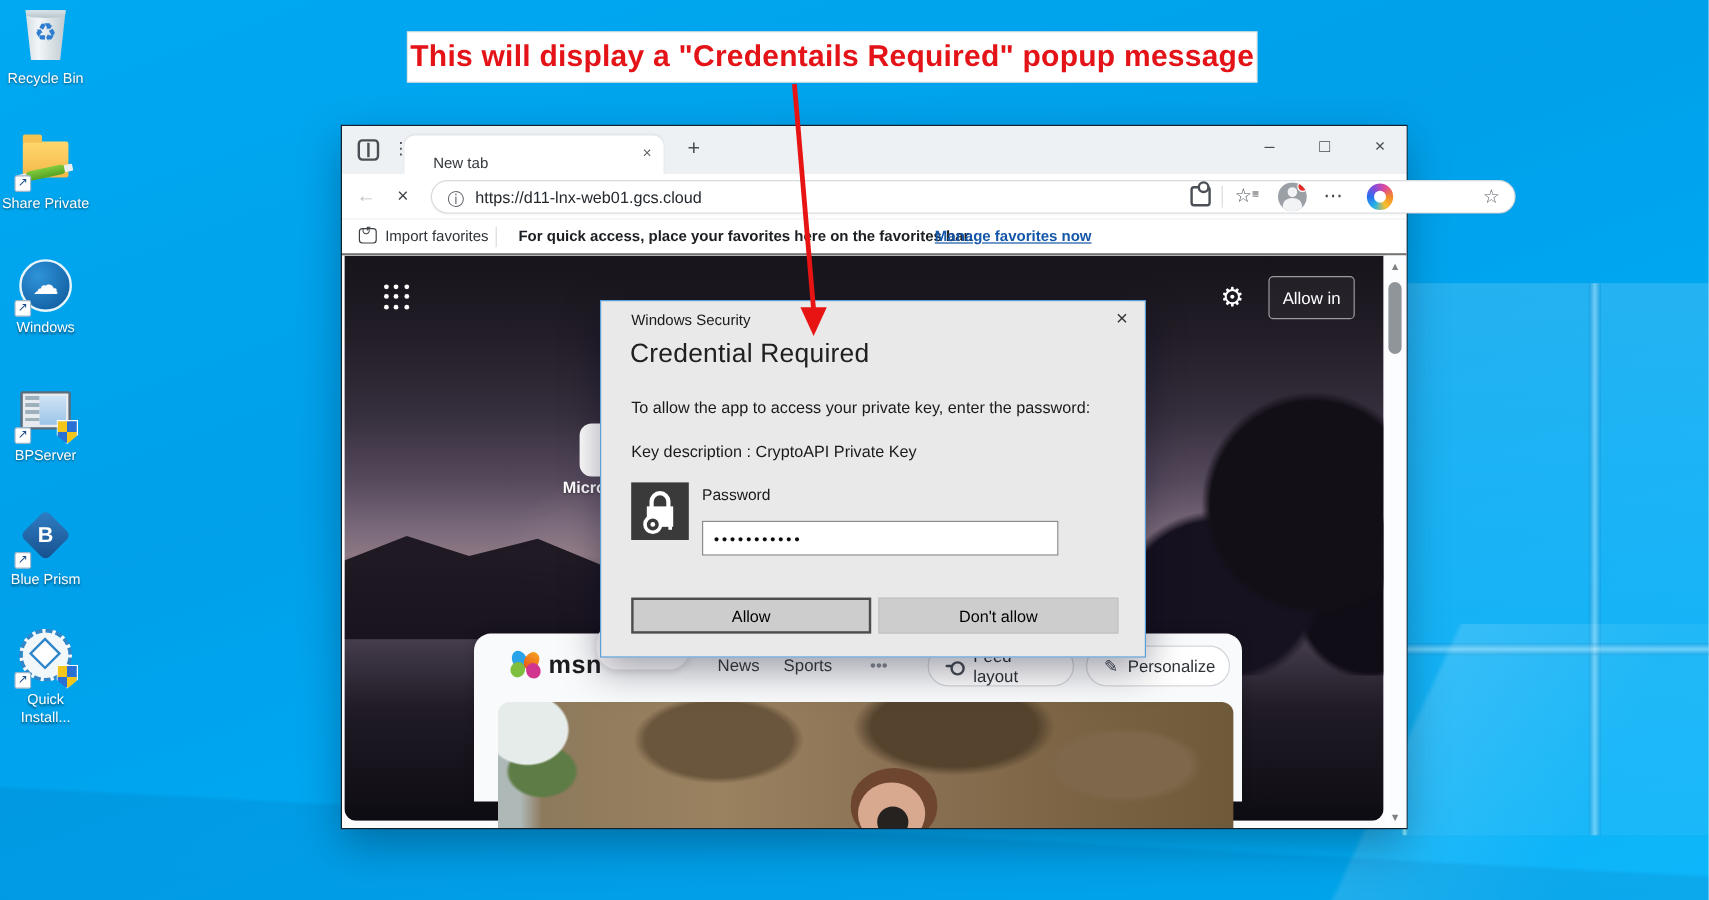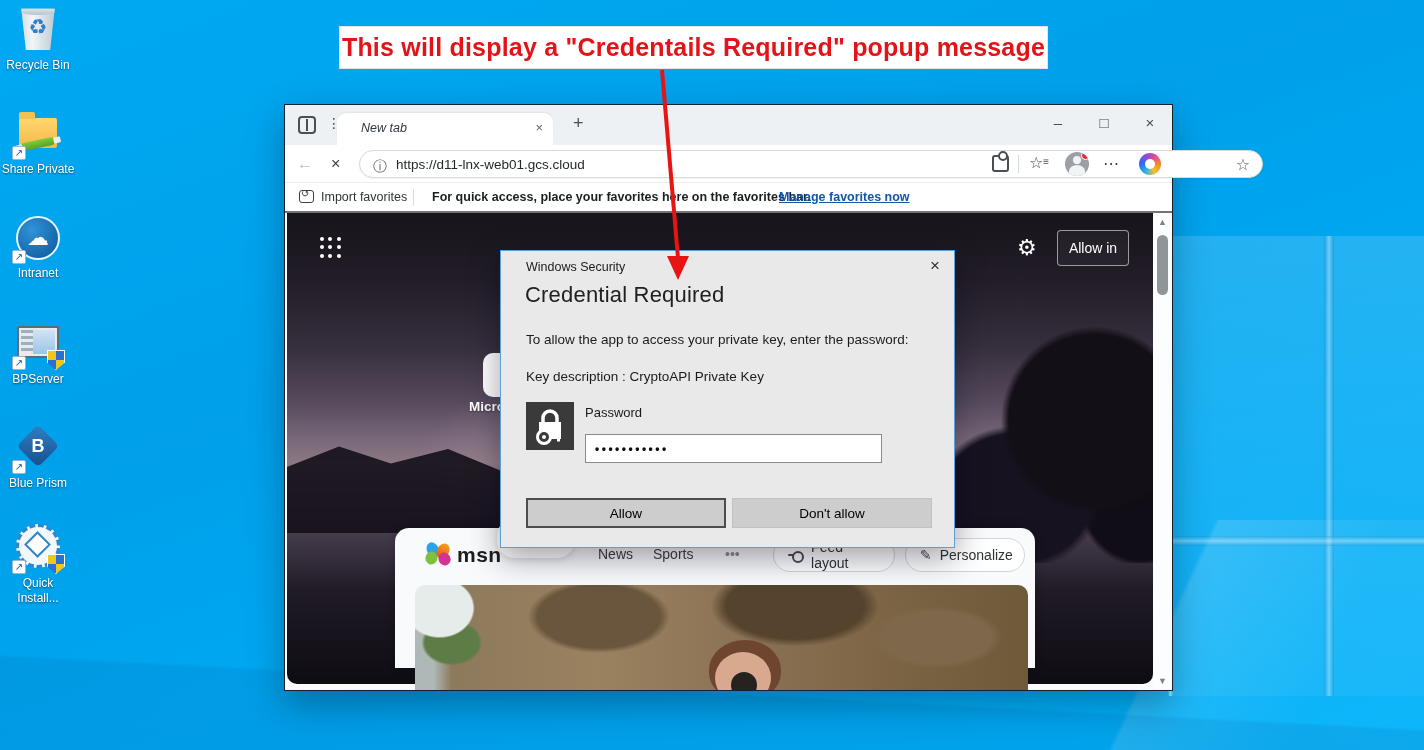--- a/index.html
+++ b/index.html
@@ -69,21 +69,21 @@
   #arrow-svg { left:630px; top:62px; width:80px; height:220px; z-index:60; pointer-events:none; }
 
   
   #browser { left:285px; top:105px; width:887px; height:585px; background:#fff;
     box-shadow:0 0 0 1px #14212e, 0 14px 34px rgba(0,20,40,.35); }
   #tabstrip { position:absolute; left:0; top:0; width:100%; height:40px; background:#eef1f4; }
   .tabicon { position:absolute; top:11px; width:18px; height:18px; border:2px solid #4a4f55; border-radius:4px; }
   .tabicon:before { content:""; position:absolute; left:2px; top:1px; bottom:1px; width:4px; border-right:2px solid #4a4f55; }
   #tab { position:absolute; left:52px; top:8px; width:216px; height:32px; background:#fff; border-radius:9px 9px 0 0;
     box-shadow:0 -1px 2px rgba(0,0,0,.06); }
-  #tab .title { position:absolute; left:24px; top:8px; font-size:12.5px; color:#33373c;font-style:italic; }
+  #tab .title { position:absolute; left:24px; top:16px; font-size:12.5px; color:#33373c; }
   #tab .close { position:absolute; right:10px; top:7px; font-size:13px; color:#5f6368; cursor:pointer; }
   .glyphbtn { color:#4a4f55; text-align:center; cursor:pointer; }
   #winctl { position:absolute; right:8px; top:4px; display:flex; gap:18px; }
   #winctl div { width:28px; height:28px; font-size:15px; line-height:28px; text-align:center; color:#494d52; cursor:pointer; }
 
   #toolbar { position:absolute; left:0; top:40px; width:100%; height:38px; background:#fff; border-bottom:1px solid #ebedef; }
   #urlbar { position:absolute; left:74px; top:5px; width:904px; height:28px; background:#fff; border:1px solid #d7dade;
     border-radius:14px; box-shadow:0 1px 2px rgba(0,0,0,.05); }
   #urlbar .url { position:absolute; left:36px; top:6px; font-size:13.5px; color:#24292e; }
   .tbicon { position:absolute; top:9px; font-size:16px; line-height:20px; }
@@ -210,21 +210,21 @@
         <div class="cable"></div>
       <div class="shortcut">↗</div>
     </div>
     <div class="lbl">Share Private</div>
   </div>
   <div class="dicon" style="left:0;top:214px;">
     <div class="art">
       <div class="roundapp">☁</div>
       <div class="shortcut">↗</div>
     </div>
-    <div class="lbl">Intranet</div>
+    <div class="lbl">Windows</div>
   </div>
   <div class="dicon" style="left:0;top:320px;">
     <div class="art">
       <div class="appwin">
           <div class="side"></div>
           <div class="main"></div>
         </div>
       <div class="shield"></div>
       <div class="shortcut">↗</div>
     </div>

